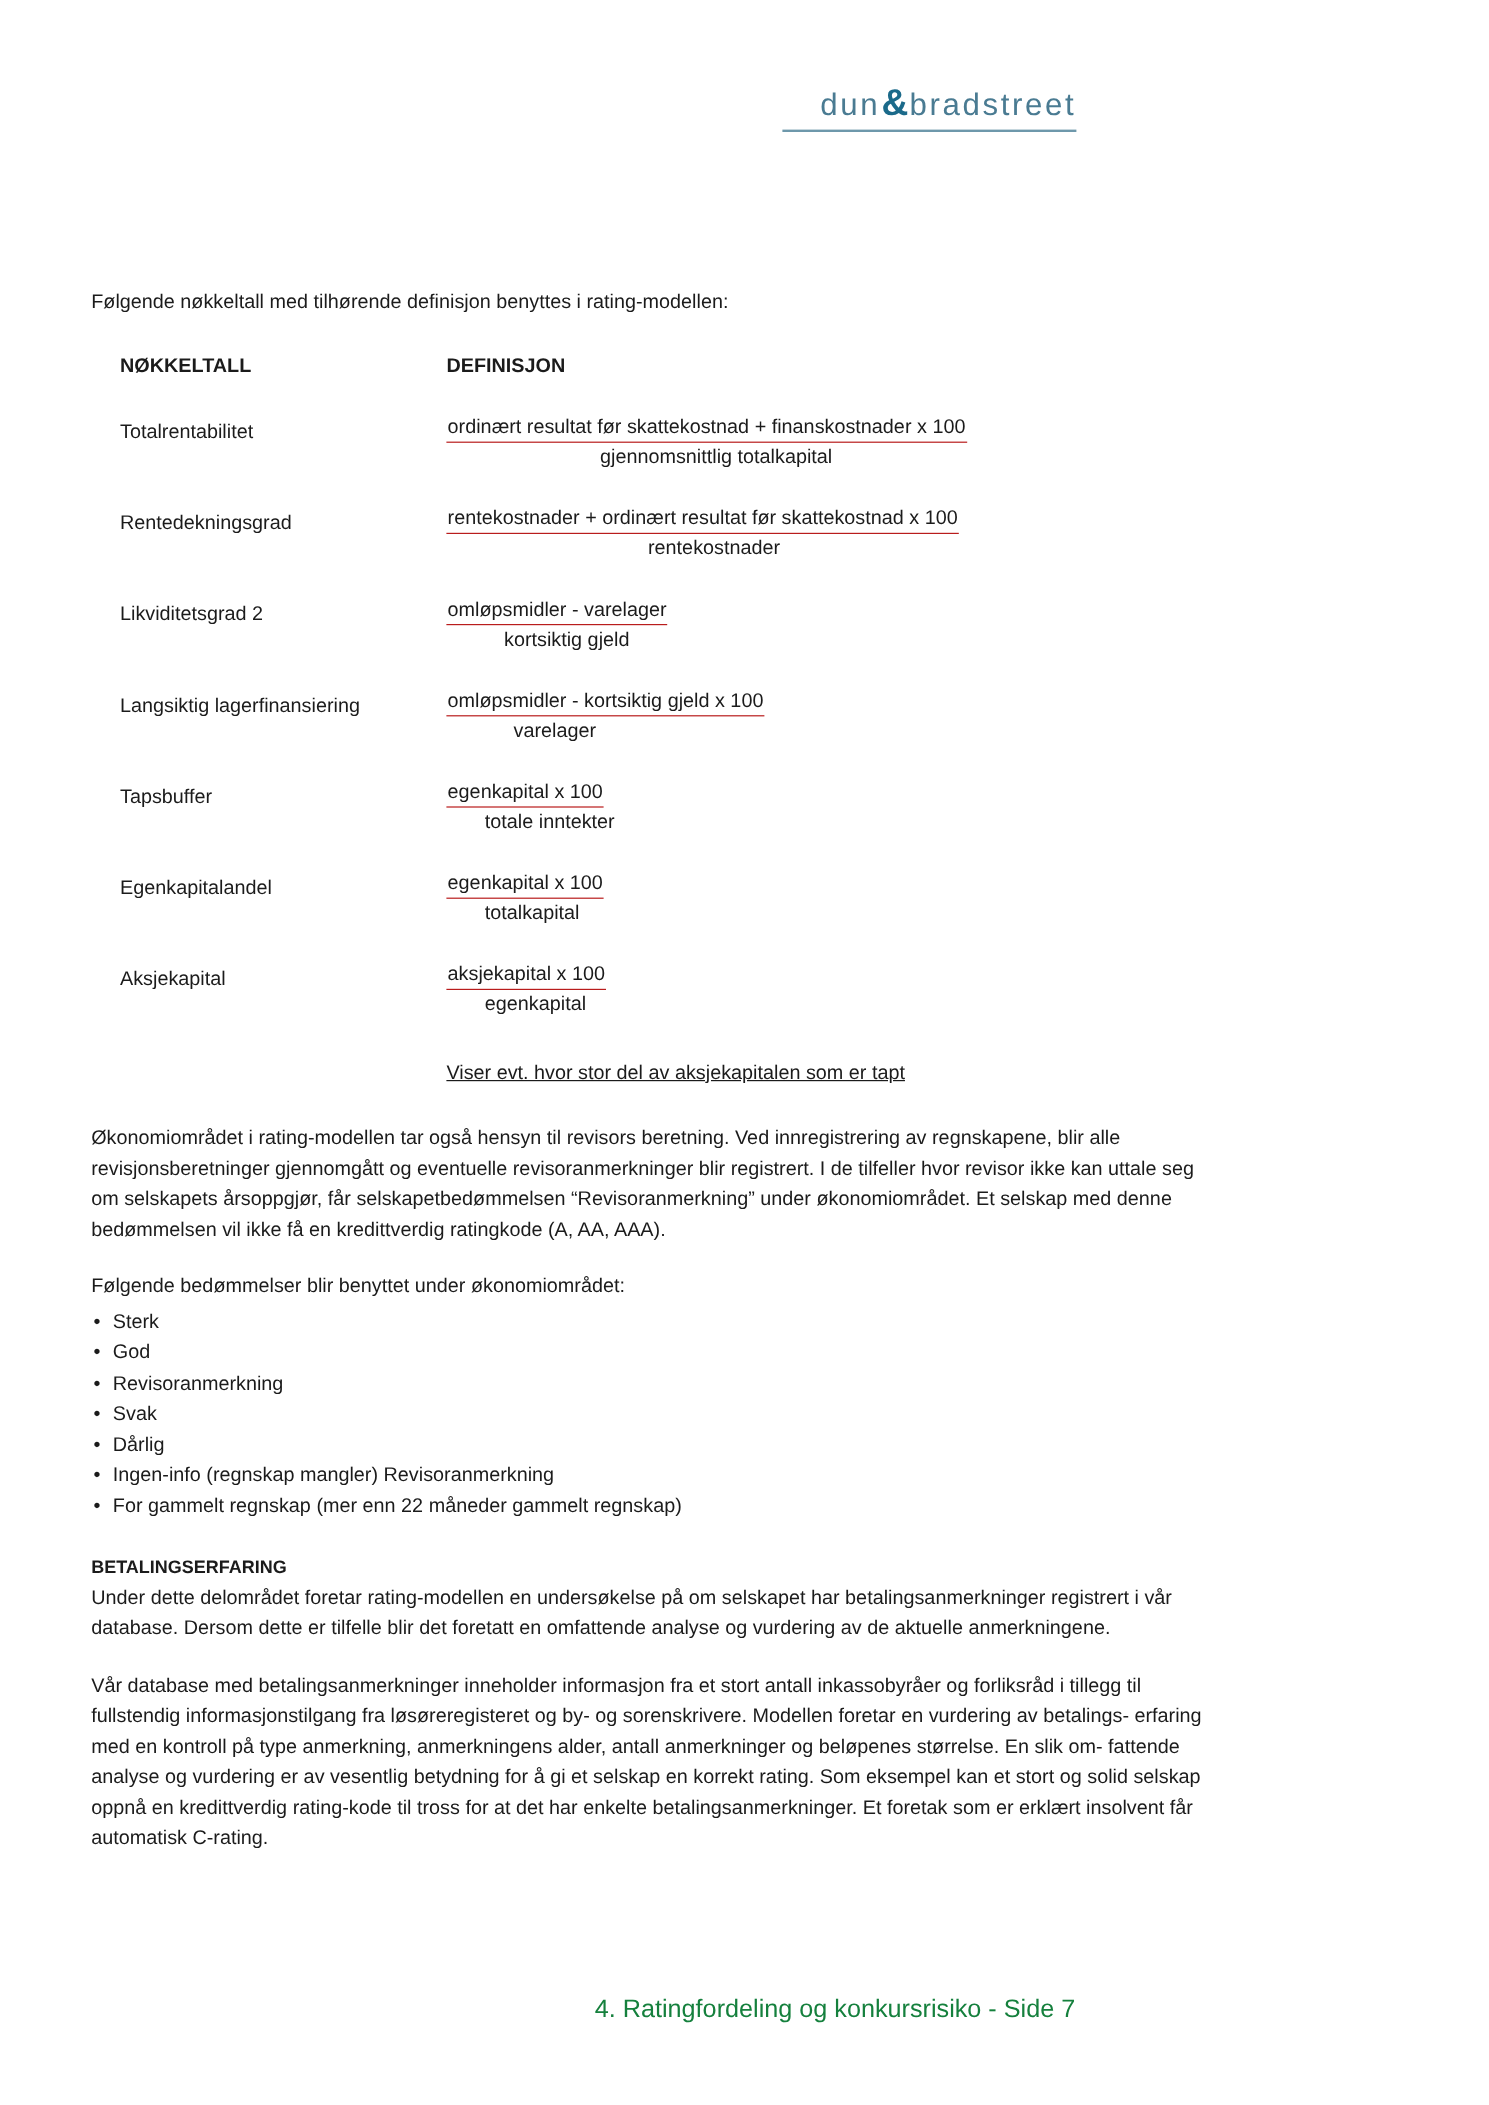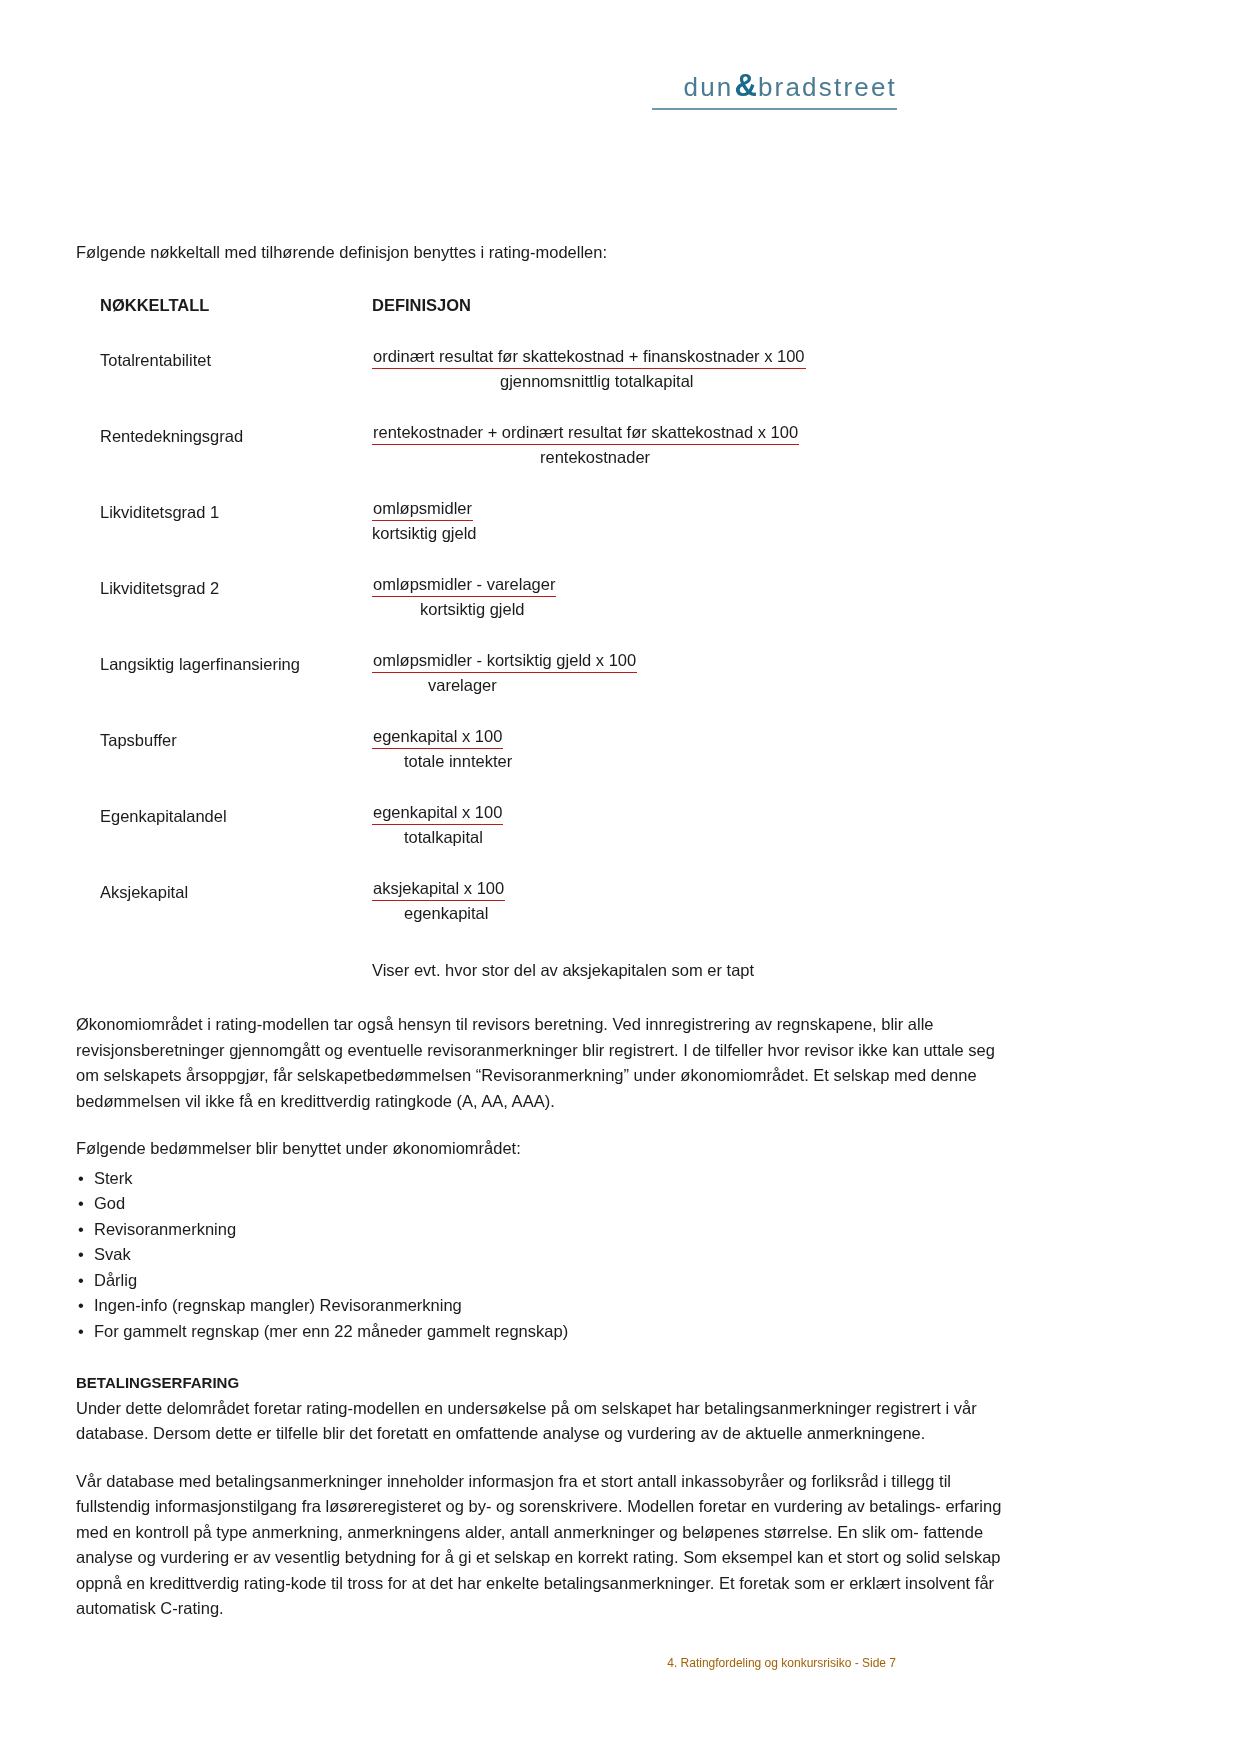--- a/index.html
+++ b/index.html
@@ -105,20 +105,21 @@
   .frac .den.indent-lg { padding-left: 128px; }
   .frac .den.indent-md { padding-left: 168px; }
   .frac .den.indent-sm { padding-left: 0px; }
   .frac .den.indent-xs { padding-left: 48px; }
   .frac .den.indent-s2 { padding-left: 56px; }
   .frac .den.indent-s3 { padding-left: 32px; }
 
   .note-row td {
     padding-top: 6px;
     padding-bottom: 0;
+    text-decoration: underline;
   }
 
   
   .para {
     font-size: 16.5px;
     line-height: 25.5px;
     margin: 0 0 22px 0;
     width: 940px;
   }
   .para.tight { margin-bottom: 4px; }
@@ -143,23 +144,23 @@
     font-size: 15px;
     font-weight: 700;
     margin: 26px 0 0 0;
     line-height: 25.5px;
   }
 
   
   .footer {
     position: absolute;
     right: 96px;
-    bottom: 84px;
-    font-size: 12px;
-    color: #a16207;
+    bottom: 67px;
+    font-size: 21px;
+    color: #15803d;
   }
 </style>
 </head>
 <body>
 
 <div class="page">
 
   <div class="logo-wrap">
     <span class="logo-text">dun</span>
     <span class="logo-amp">&amp;</span>
@@ -189,27 +190,20 @@
         </tr>
 
         <tr>
           <td class="c1">Rentedekningsgrad</td>
           <td class="c2 frac">
             <span class="num">rentekostnader + ordinært resultat før skattekostnad x 100</span>
             <span class="den indent-md">rentekostnader</span>
           </td>
         </tr>
 
-        <tr>
-          <td class="c1">Likviditetsgrad 1</td>
-          <td class="c2 frac">
-            <span class="num"> omløpsmidler </span>
-            <span class="den indent-sm">kortsiktig gjeld</span>
-          </td>
-        </tr>
 
         <tr>
           <td class="c1">Likviditetsgrad 2</td>
           <td class="c2 frac">
             <span class="num">omløpsmidler - varelager</span>
             <span class="den indent-xs">kortsiktig gjeld</span>
           </td>
         </tr>
 
         <tr>

